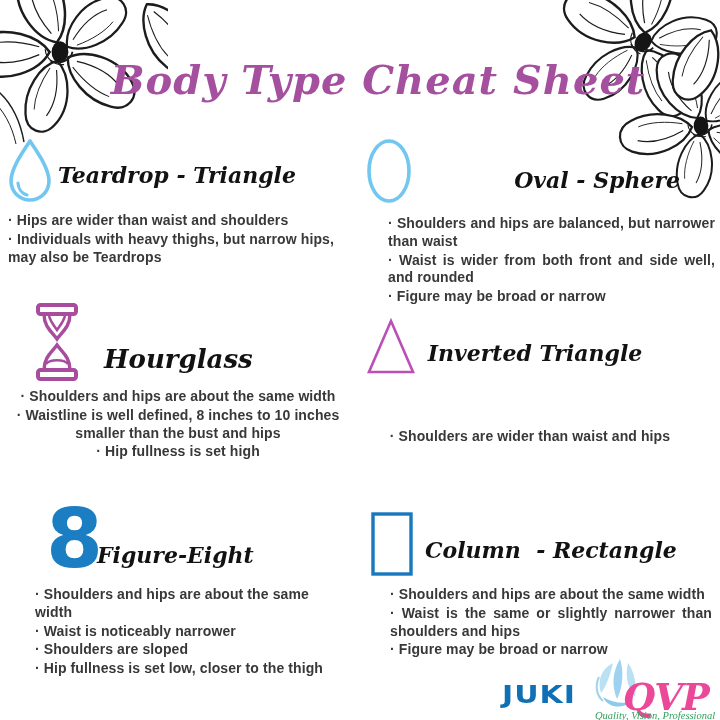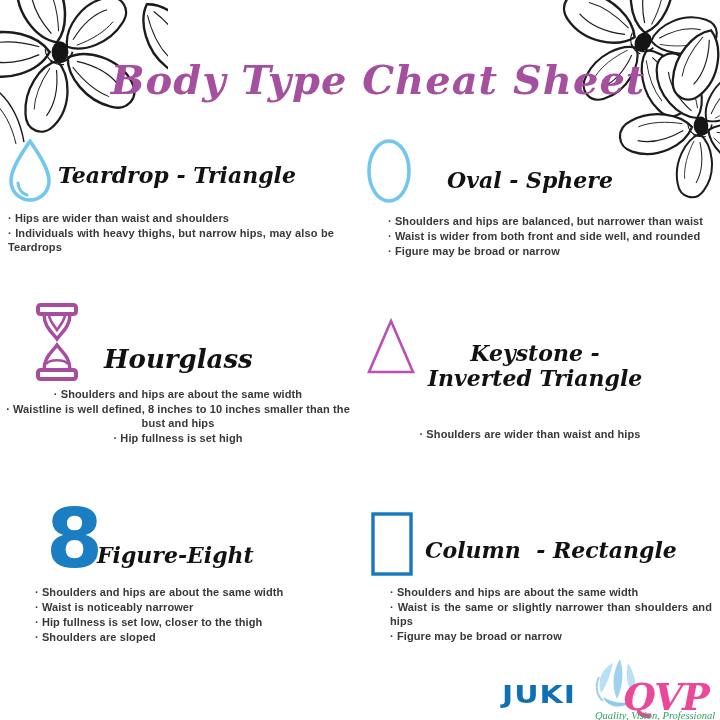--- a/index.html
+++ b/index.html
@@ -15,21 +15,21 @@
   .main-title{position:absolute;left:0;right:0;top:56px;text-align:center;
     font-family:"DejaVu Serif",serif;font-style:italic;font-weight:bold;
     font-size:40px;color:#a4509f;letter-spacing:1px;}
 
   
   .s-title{position:absolute;font-family:"DejaVu Serif",serif;font-style:italic;
     font-weight:bold;color:#121212;font-size:22px;white-space:pre;line-height:1.15;}
   .s-title.center2{text-align:center;white-space:normal;}
 
   
-  .bullets{position:absolute;font-size:11px;font-weight:600;color:#383838;
+  .bullets{position:absolute;font-size:14px;font-weight:600;color:#383838;
     line-height:1.27;letter-spacing:0.1px;}
   .bullets .bullet{margin:0 0 1px 0;}
   .bullets.justify .bullet{text-align:justify;}
   .bullets.center .bullet{text-align:center;}
 
   
   .figure8{position:absolute;left:46px;top:498px;font-size:82px;line-height:1;
     font-weight:bold;color:#1b7ec2;font-family:"DejaVu Sans",sans-serif;}
 
   .icon{position:absolute;}
@@ -92,21 +92,21 @@
   </svg>
   <div class="s-title" style="left:58px;top:163px">Teardrop - Triangle</div>
   <div class="bullets justify" style="left:8px;top:212px;width:326px">
       <div class="bullet">· Hips are wider than waist and shoulders</div>
       <div class="bullet">· Individuals with heavy thighs, but narrow hips, may also be Teardrops</div>
     </div>
 
   <svg class="icon" style="left:366px;top:138px" width="46" height="66" viewBox="0 0 46 66">
     <ellipse cx="23" cy="33" rx="20" ry="30" fill="none" stroke="#72c7f0" stroke-width="3.6"></ellipse>
   </svg>
-  <div class="s-title" style="left:380px;top:168px;width:300px;text-align:center">Oval - Sphere</div>
+  <div class="s-title" style="left:380px;top:168px;width:300px;text-align:right">Oval - Sphere</div>
   <div class="bullets justify" style="left:388px;top:215px;width:327px">
       <div class="bullet">· Shoulders and hips are balanced, but narrower than waist</div>
       <div class="bullet">· Waist is wider from both front and side well, and rounded</div>
       <div class="bullet">· Figure may be broad or narrow</div>
     </div>
 
   <svg class="icon" style="left:33px;top:302px" width="48" height="80" viewBox="0 0 48 80">
     <rect x="5" y="3" width="38" height="9" rx="2.5" fill="none" stroke="#a84c9e" stroke-width="4"></rect>
     <rect x="5" y="68" width="38" height="9" rx="2.5" fill="none" stroke="#a84c9e" stroke-width="4"></rect>
     <path d="M11,12 C11,25 19,30 24,37 C29,30 37,25 37,12" fill="none" stroke="#a84c9e" stroke-width="3.4"></path>
@@ -118,34 +118,33 @@
   <div class="bullets center" style="left:2px;top:388px;width:352px">
       <div class="bullet">· Shoulders and hips are about the same width</div>
       <div class="bullet">· Waistline is well defined, 8 inches to 10 inches smaller than the bust and hips</div>
       <div class="bullet">· Hip fullness is set high</div>
     </div>
 
   <svg class="icon" style="left:366px;top:317px" width="50" height="58" viewBox="0 0 50 58">
     <path d="M25,4 L47,55 L3,55 Z" fill="none" stroke="#bb4fb5" stroke-width="2.6"></path>
   </svg>
   <div class="s-title center2" style="left:380px;top:341px;width:310px">
-    <div>Keystone -</div>
     <div>Inverted Triangle</div>
   </div>
   <div class="bullets center" style="left:375px;top:428px;width:310px">
       <div class="bullet">· Shoulders are wider than waist and hips</div>
     </div>
 
   <div class="figure8">8</div>
   <div class="s-title" style="left:97px;top:543px">Figure-Eight</div>
   <div class="bullets" style="left:35px;top:586px;width:312px">
       <div class="bullet">· Shoulders and hips are about the same width</div>
       <div class="bullet">· Waist is noticeably narrower</div>
+      <div class="bullet">· Shoulders are sloped</div>
       <div class="bullet">· Hip fullness is set low, closer to the thigh</div>
-      <div class="bullet">· Shoulders are sloped</div>
     </div>
 
   <svg class="icon" style="left:371px;top:512px" width="42" height="64" viewBox="0 0 42 64">
     <rect x="2" y="2" width="38" height="60" fill="none" stroke="#1778be" stroke-width="3.4"></rect>
   </svg>
   <div class="s-title" style="left:425px;top:538px">Column  - Rectangle</div>
   <div class="bullets justify" style="left:390px;top:586px;width:322px">
       <div class="bullet">· Shoulders and hips are about the same width</div>
       <div class="bullet">· Waist is the same or slightly narrower than shoulders and hips</div>
       <div class="bullet">· Figure may be broad or narrow</div>

